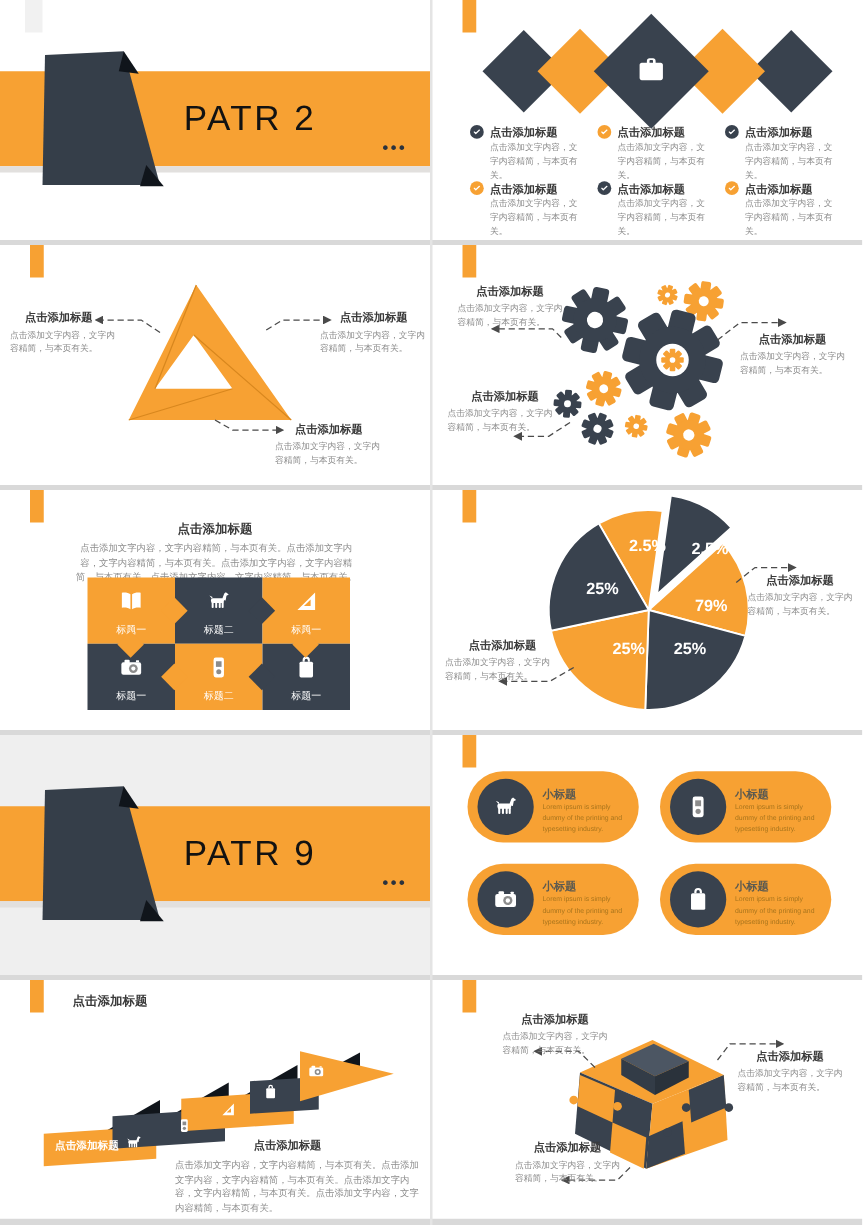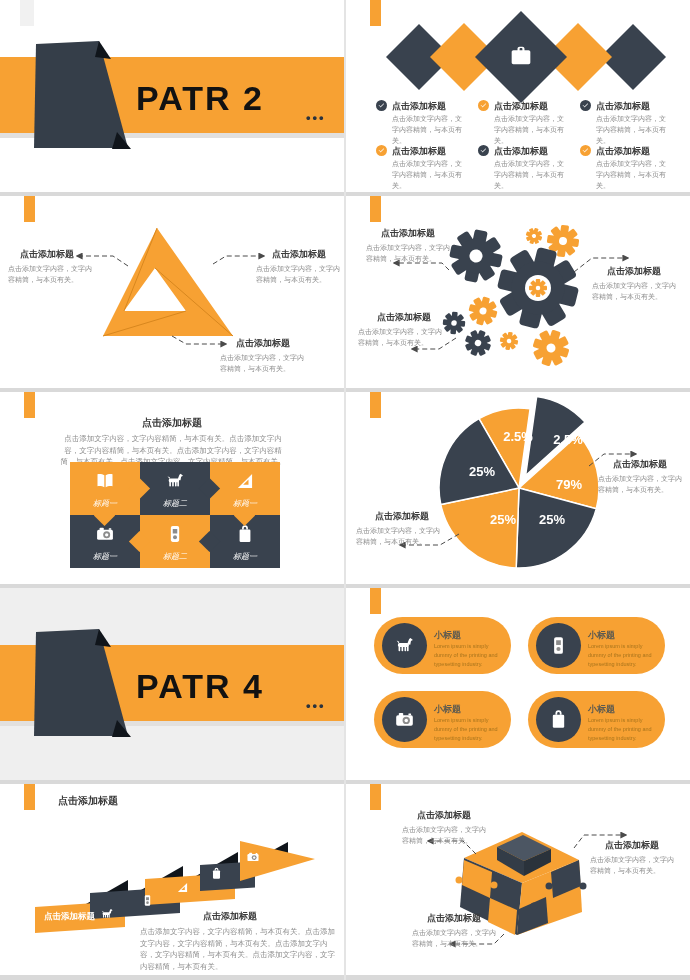--- a/index.html
+++ b/index.html
@@ -7,26 +7,26 @@
   .slide{position:absolute;width:344px;height:196px;background:#fff;overflow:hidden;}
   .abs{position:absolute;}
   .bar{position:absolute;top:0;width:11px;height:26px;background:#F7A133;}
   .hdiv{position:absolute;left:0;width:690px;height:4px;background:#D9D9D9;}
   .vdiv{position:absolute;top:0;left:344px;width:2px;height:980px;background:#E4E4E4;}
   .co-t{font-weight:700;color:#3a3a3a;font-size:9px;white-space:nowrap;}
   .co-b{color:#8c8c8c;font-size:7px;line-height:1.55;margin-top:3px;}
   .conn{position:absolute;left:0;top:0;width:344px;height:196px;pointer-events:none;}
   .banner{position:absolute;left:0;width:344px;height:76px;background:#F7A133;}
   .banner-sh{position:absolute;left:0;width:344px;height:5px;background:#E2E0DE;}
-  .patr{position:absolute;font-size:34px;font-weight:700;color:#121212;letter-spacing:2px;}
+  .patr{position:absolute;font-size:28px;font-weight:400;color:#121212;letter-spacing:2px;}
   .dots{position:absolute;font-size:13px;font-weight:700;color:#2b333d;letter-spacing:2px;}
   .pie-lab{position:absolute;color:#fff;font-weight:700;font-size:13px;transform:translate(-50%,-50%);}
   .chk{position:absolute;width:11px;height:11px;border-radius:50%;}
   .cell{position:absolute;width:70px;height:53px;}
-  .cell-lab{position:absolute;left:0;top:36px;width:70px;text-align:center;color:#fff;font-size:8px;font-style:italic;}
+  .cell-lab{position:absolute;left:0;top:36px;width:70px;text-align:center;color:#fff;font-size:8px;}
   .chev{position:absolute;width:15px;height:15px;transform:rotate(45deg);}
   .cap{position:absolute;width:137px;height:57px;background:#F7A133;border-radius:29px;}
   .cap-circ{position:absolute;left:8px;top:6px;width:45px;height:45px;border-radius:50%;background:#39424E;}
   .cap-t{position:absolute;left:60px;top:12px;font-size:9px;font-weight:700;color:#5c5a50;}
   .cap-b{position:absolute;left:60px;top:25px;width:70px;font-size:5.5px;line-height:1.6;color:#a8741c;}
   .ic{color:#fff;display:block;}
 </style>
 </head>
 <body>
 
@@ -299,21 +299,21 @@
   </div>
 
   <div class="slide" style="left:0;top:588px;background:#EFEFEF;">
     <div class="banner" style="top:57px;"></div>
     <div class="banner-sh" style="top:133px;"></div>
     <svg class="conn">
       <polygon points="36,44 99,41 128,148 34,148" fill="#353E49"></polygon>
       <polygon points="99,41 111,59 95,57" fill="#10151B"></polygon>
       <polygon points="117,132 131,149 112,149" fill="#10151B"></polygon>
     </svg>
-    <div class="patr" style="left:95px;top:79px;width:210px;text-align:center;">PATR 4</div>
+    <div class="patr" style="left:95px;top:79px;width:210px;text-align:center;">PATR 9</div>
     <div class="dots" style="left:306px;top:110px;">•••</div>
   </div>
 
   <div class="slide" style="left:346px;top:588px;">
     <div class="bar" style="left:24px;"></div>
 
     <div class="cap" style="left:28px;top:29px;">
       <div class="cap-circ">
         <svg class="ic" style="margin:12px auto 0;" width="21" height="21">
             <use href="#i-horse"></use>

